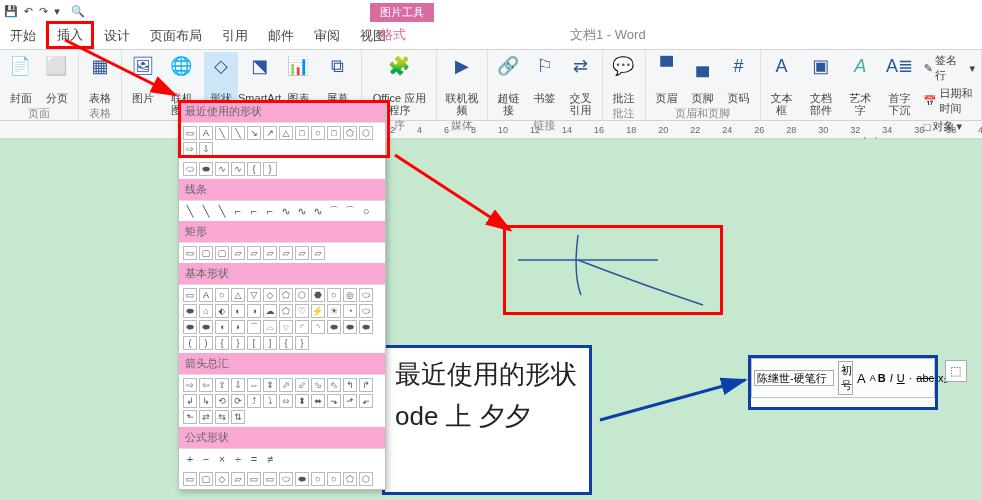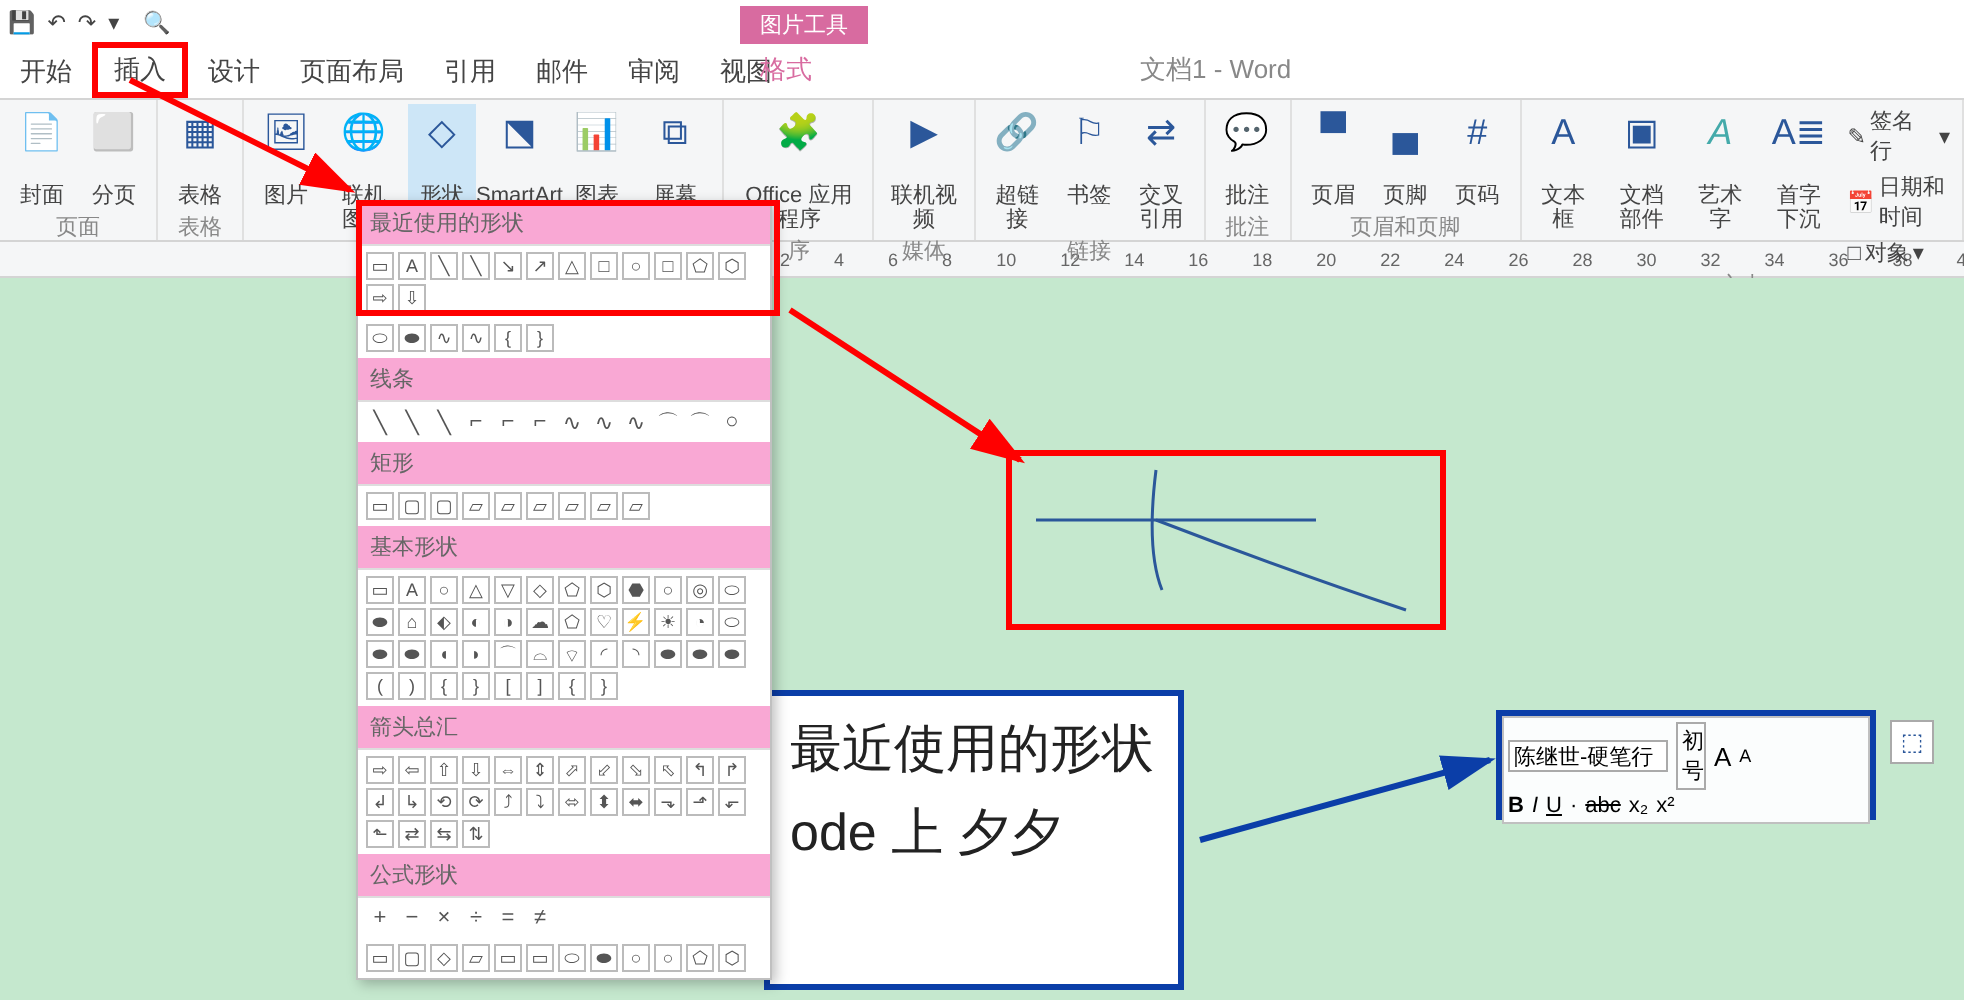--- a/index.html
+++ b/index.html
@@ -27,21 +27,21 @@
 .shapes-panel{position:absolute;left:178px;top:100px;width:208px;background:#fff;border:1px solid #c0c0c0;box-shadow:2px 2px 6px rgba(0,0,0,0.25);z-index:50;font-size:11px}
 .sp-header{background:#f9a8d4;padding:3px 6px;color:#666;border-bottom:1px solid #ddd}
 .sp-row{display:flex;flex-wrap:wrap;padding:3px 4px;gap:2px}
 .sp-row span{width:14px;height:14px;display:inline-flex;align-items:center;justify-content:center;border:1px solid #bbb;font-size:9px;color:#555;cursor:pointer}
 .sp-row.noborder span{border:none;font-size:11px}
 .recent-box{border:3px solid red;position:absolute;left:178px;top:100px;width:212px;height:58px;z-index:51;pointer-events:none}
 .red-rect{position:absolute;border:3px solid red}
 .blue-rect{position:absolute;border:3px solid #0b3ea8}
 .arrow{position:absolute;z-index:60}
 .handwrite{font-family:"STXingkai","KaiTi",cursive;font-size:26px;color:#222;line-height:1.6;padding:6px 10px}
-.mini-toolbar{background:#fbfdfd;border:1px solid #c0c0c0;font-size:11px;padding:2px;display:flex;flex-direction:column;gap:2px}
+.mini-toolbar{background:#fbfdfd;border:1px solid #c0c0c0;font-size:11px;padding:2px;display:flex;flex-direction:row;gap:2px}
 .mini-row{display:flex;align-items:center;gap:4px}
 .mini-row input{width:80px;font-size:11px;border:1px solid #aaa;padding:1px 2px}
 .mini-row .sz{width:15px;border:1px solid #aaa;padding:1px 2px;font-size:11px}
 .vruler{position:absolute;left:0;top:139px;width:20px;bottom:0;background:#f5f6f7;border-right:1px solid #d4d4d4}
 .curve-svg{position:absolute}
 </style>
 </head>
 <body>
 
 <div class="qat">

